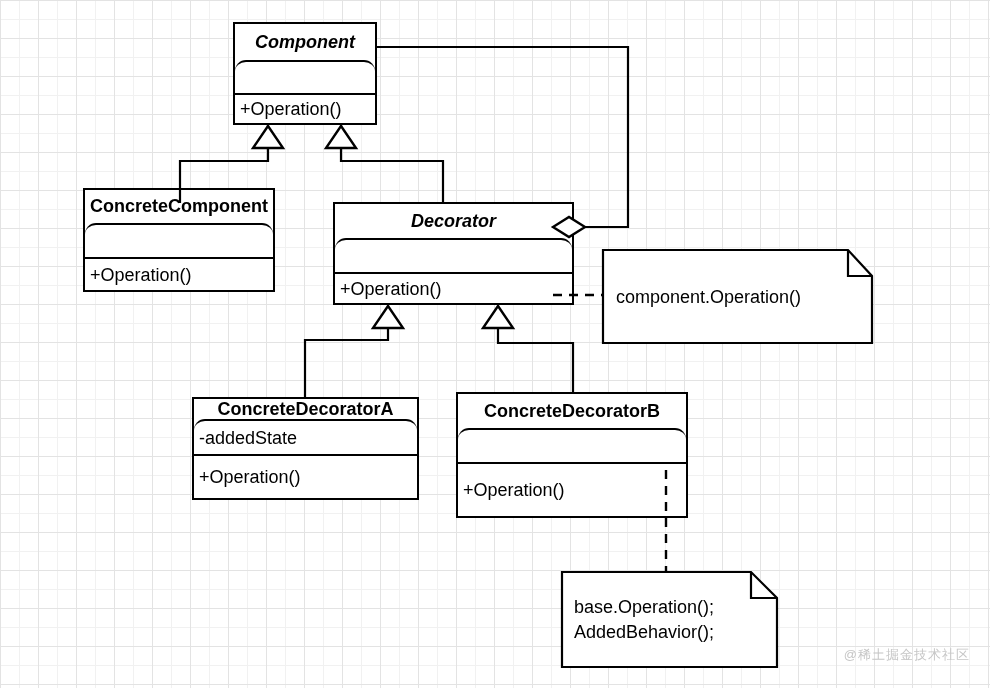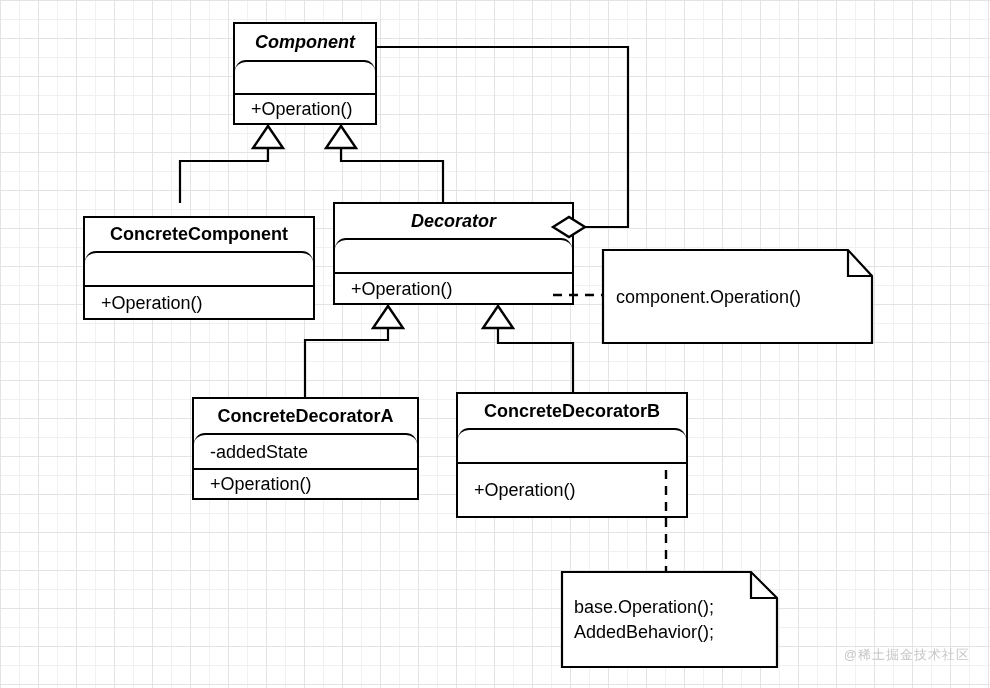--- a/index.html
+++ b/index.html
@@ -33,21 +33,21 @@
   .abstract{font-style:italic;}
   .uml-attrs,.uml-methods{
     border-top:2px solid #000;
     box-sizing:border-box;
     display:flex;flex-direction:column;justify-content:center;
   }
   .uml-attrs{flex:0 0 auto;border-radius:11px;}
   .uml-methods{flex:1 1 auto;}
   .uml-member{
     font-size:18px;color:#000;line-height:26px;
-    padding-left:16px;white-space:nowrap;
+    padding-left:5px;white-space:nowrap;
   }
   .overlay{
     position:absolute;left:0;top:0;width:990px;height:688px;
     pointer-events:none;
   }
   .note-text{
     font-size:18px;fill:#000;
     font-family:"Liberation Sans","DejaVu Sans",sans-serif;
   }
   .watermark{
@@ -62,38 +62,38 @@
 <div class="canvas">
 
   <div class="uml-class" style="left:233px;top:22px;width:144px;height:103px">
     <div class="uml-title abstract" style="height:36px">Component</div>
     <div class="uml-attrs" style="height:33px"></div>
     <div class="uml-methods">
       <div class="uml-member">+Operation()</div>
     </div>
   </div>
 
-  <div class="uml-class" style="left:83px;top:216px;width:232px;height:104px">
+  <div class="uml-class" style="left:83px;top:188px;width:192px;height:104px">
     <div class="uml-title" style="height:33px">ConcreteComponent</div>
     <div class="uml-attrs" style="height:34px"></div>
     <div class="uml-methods">
       <div class="uml-member">+Operation()</div>
     </div>
   </div>
 
   <div class="uml-class" style="left:333px;top:202px;width:241px;height:103px">
     <div class="uml-title abstract" style="height:34px">Decorator</div>
     <div class="uml-attrs" style="height:34px"></div>
     <div class="uml-methods">
       <div class="uml-member">+Operation()</div>
     </div>
   </div>
 
   <div class="uml-class" style="left:192px;top:397px;width:227px;height:103px">
-    <div class="uml-title" style="height:34px">ConcreteDecoratorA</div>
+    <div class="uml-title" style="height:20px">ConcreteDecoratorA</div>
     <div class="uml-attrs" style="height:35px">
       <div class="uml-member">-addedState</div>
     </div>
     <div class="uml-methods">
       <div class="uml-member">+Operation()</div>
     </div>
   </div>
 
   <div class="uml-class" style="left:456px;top:392px;width:232px;height:126px">
     <div class="uml-title" style="height:34px">ConcreteDecoratorB</div>

